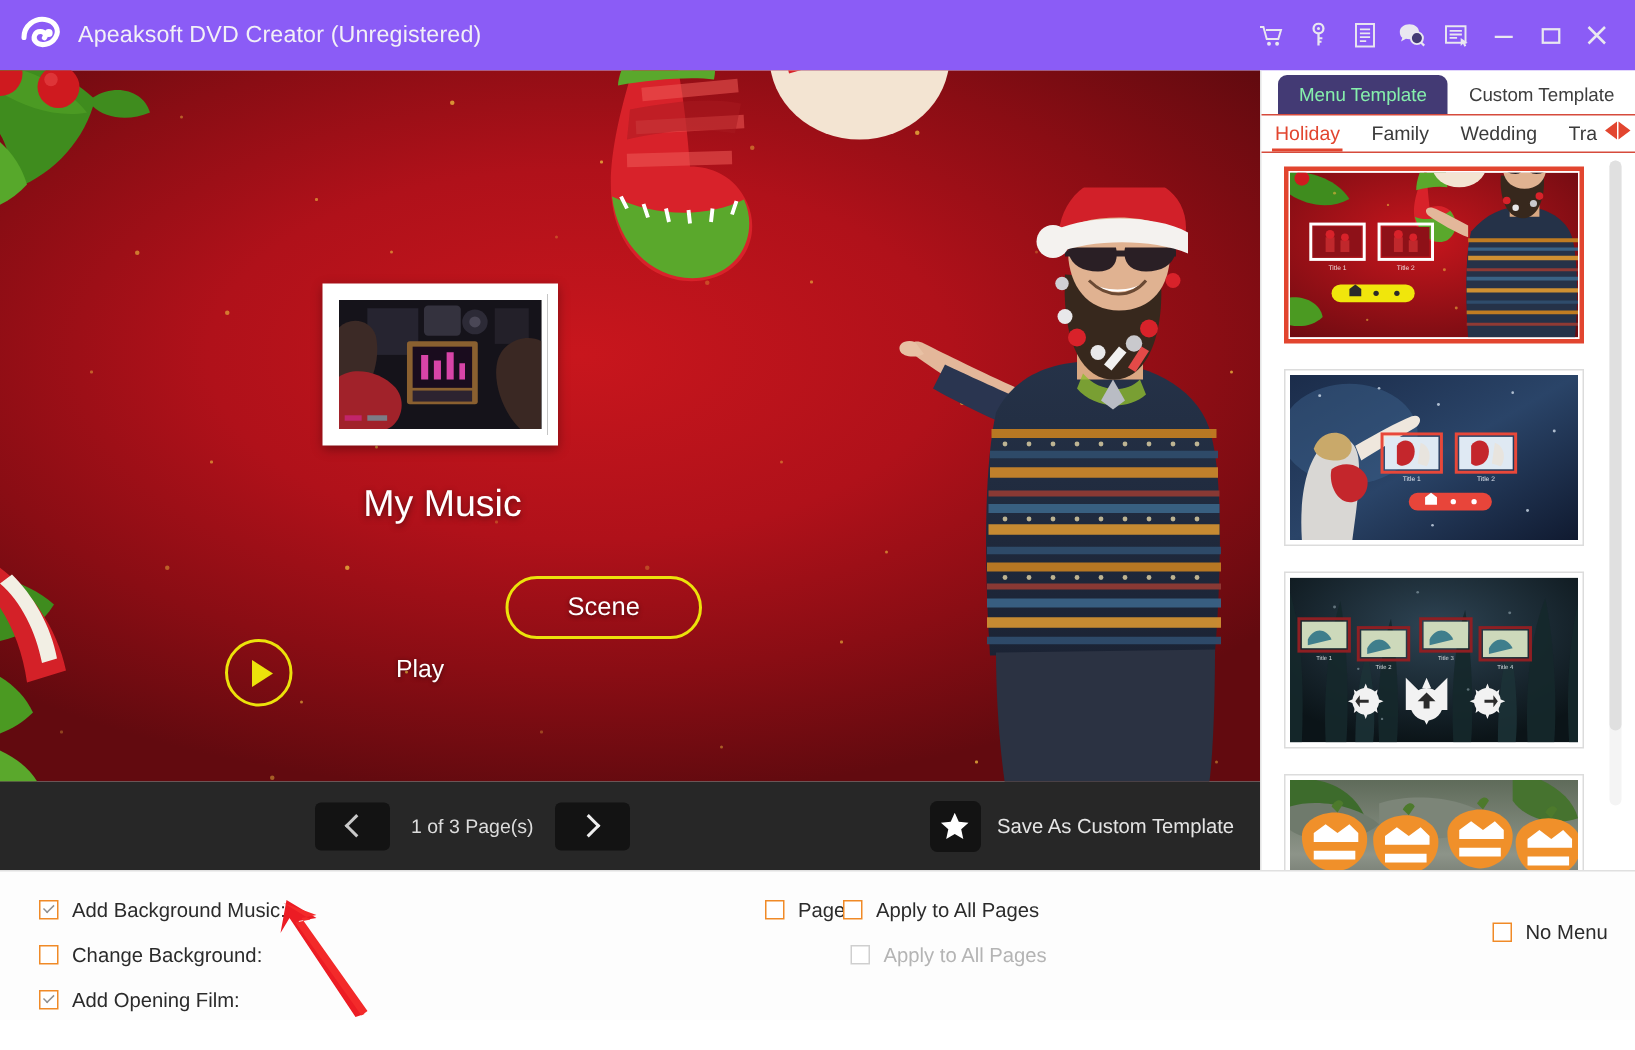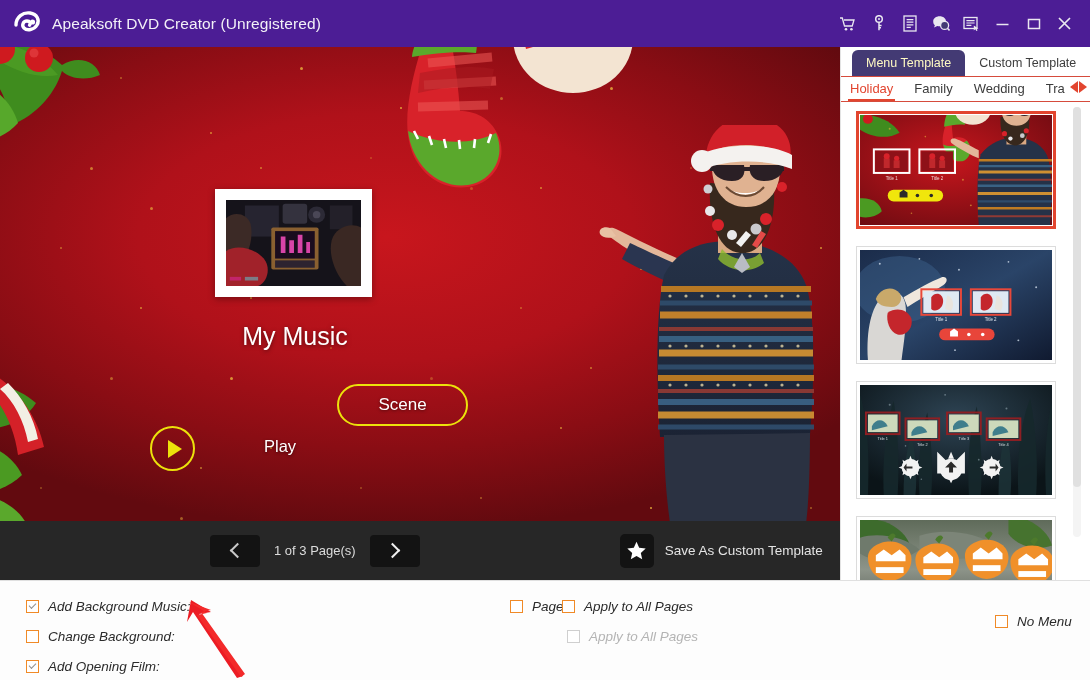--- a/index.html
+++ b/index.html
@@ -11,21 +11,21 @@
   }
   .app {
     position: relative;
     width: 1090px; height: 700px;
     background: #fff;
   }
 
   
   .titlebar {
     position: absolute; left: 0; top: 0; width: 1090px; height: 47px;
-    background: #4c1d95;
+    background: #8b5cf6;
     display: flex; align-items: center;
   }
   .app-logo {
     width: 30px; height: 30px; margin-left: 12px; margin-right: 10px;
     position: relative; flex: 0 0 auto;
   }
   .app-logo svg { display:block; }
   .app-title {
     color: #f2f0f7; font-size: 15.5px; letter-spacing: .1px;
     white-space: nowrap;
@@ -128,21 +128,21 @@
   .rightpanel {
     position:absolute; left:840px; top:47px; width:250px; height:533px;
     background:#ffffff; border-left:1px solid #e3e3e3;
   }
   .tplrow { height:29px; display:flex; align-items:flex-end; padding-left:11px; }
   .tpl-tab {
     height:26px; padding:0 14px; display:flex; align-items:center; justify-content:center;
     font-size:12.5px; color:#3d3d3d; cursor:pointer; white-space:nowrap;
   }
   .tpl-tab.active {
-    background:#433a74; color:#fef9c3; border-radius:6px 6px 0 0;
+    background:#433a74; color:#86efac; border-radius:6px 6px 0 0;
   }
   .cat-bar {
     height:26px; border-top:1px solid #d64b3c; border-bottom:1px solid #d64b3c;
     display:flex; align-items:center; padding-left:9px; position:relative; background:#fff;
   }
   .cat {
     font-size:13px; color:#3b3b3b; margin-right:21px; cursor:pointer; position:relative;
     padding-bottom:1px; white-space:nowrap;
   }
   .cat.active { color:#e2452f; }
@@ -169,21 +169,21 @@
     background:#f4f4f4; border-radius:4px;
   }
   .tpl-thumb {
     position:absolute; left:0; top:0; width:8px; height:380px;
     background:#e0e0e0; border-radius:4px; cursor:pointer;
   }
 
   
   .bottom {
     position:absolute; left:0; top:580px; width:1090px; height:100px;
-    background:#fdfdfd; border-top:1px solid #e0e0e0;font-style:italic;
+    background:#fdfdfd; border-top:1px solid #e0e0e0;
   }
   .optrow { position:absolute; left:26px; height:22px; display:flex; align-items:center; }
   .cb {
     width:13px;height:13px;border:1.4px solid #f08a27;background:#fff;
     display:inline-flex;align-items:center;justify-content:center;flex:0 0 auto;cursor:pointer;
   }
   .cb.dis { border-color:#cfcfcf; }
   .cb .tick {
     width:7px;height:4px;border-left:1.6px solid #8f8f8f;border-bottom:1.6px solid #8f8f8f;
     transform: rotate(-45deg); margin-top:-2px;

